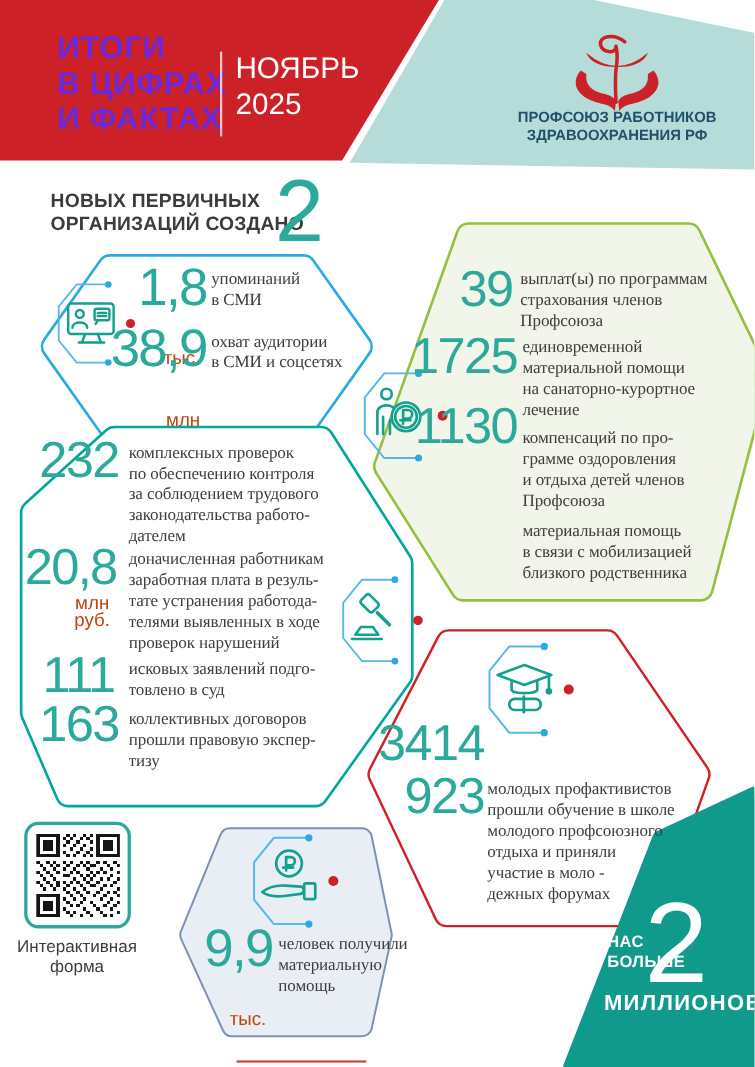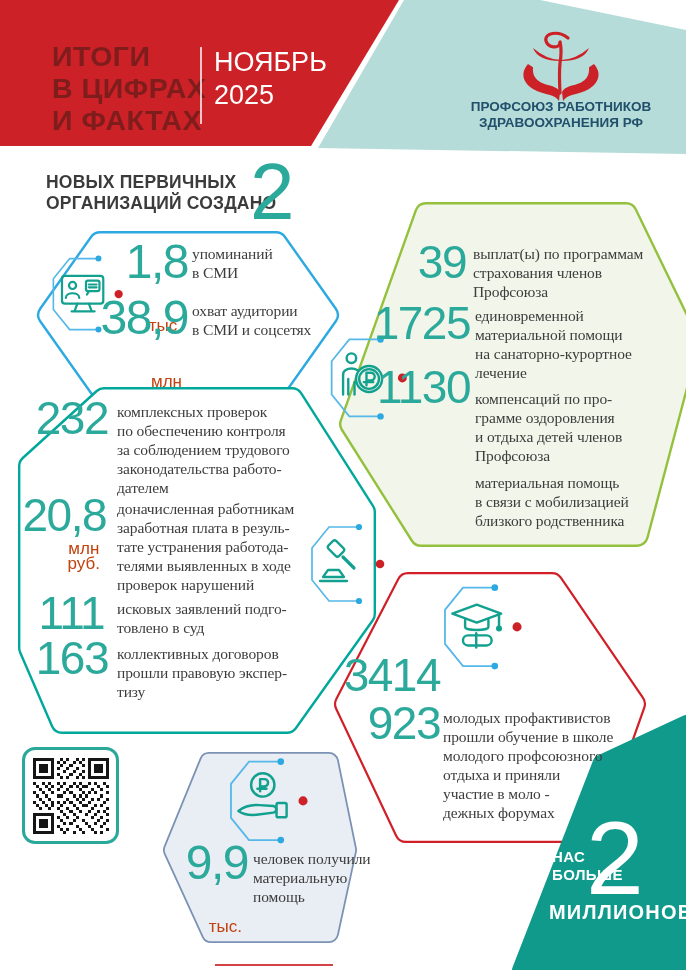--- a/index.html
+++ b/index.html
@@ -3,21 +3,21 @@
 <meta charset="utf-8">
 <style>
   html,body{margin:0;padding:0;background:#ffffff;}
   #poster{position:relative;width:686px;height:970px;overflow:hidden;background:#fff;
           font-family:"Liberation Sans", sans-serif;}
   .abs{position:absolute;}
   .pre{white-space:pre-line;}
   .bg-svg{position:absolute;left:0;top:0;z-index:0;}
   .layer{position:absolute;left:0;top:0;width:100%;height:100%;z-index:1;}
 
-  .header-title{left:52px;top:40px;color:#7f1d1d;font-size:28.5px;line-height:32px;
+  .header-title{left:52px;top:28px;color:#6d28d9;font-size:28.5px;line-height:32px;
                 font-weight:700;letter-spacing:.5px;}
   .header-divider{left:200px;top:47px;width:2px;height:77px;background:rgba(255,255,255,.75);}
   .header-period{left:214px;top:46px;color:#fff;font-size:27px;line-height:33px;font-weight:400;}
   .org-name{left:466px;top:99px;width:190px;text-align:center;color:#224f6b;
             font-size:13.5px;line-height:16px;font-weight:700;}
   .logo-svg{left:506px;top:28px;}
 
   .intro-label{left:46px;top:172px;color:#3b3b3b;font-size:17.5px;line-height:20.5px;
                font-weight:600;letter-spacing:.2px;}
   .intro-value{left:250px;top:152px;color:#2ba99b;font-size:80px;line-height:1;font-weight:300;
@@ -258,20 +258,22 @@
           <path fill-rule="evenodd" d="M0 0h7v7H0z M1 1h5v5H1z"></path>
             <rect x="2" y="2" width="3" height="3"></rect>
           <path fill-rule="evenodd" d="M18 0h7v7h-7z M19 1h5v5h-5z"></path>
             <rect x="20" y="2" width="3" height="3"></rect>
           <path fill-rule="evenodd" d="M0 18h7v7H0z M1 19h5v5H1z"></path>
             <rect x="2" y="20" width="3" height="3"></rect>
           <path d="M9 0h1v1H9zM11 0h1v1h-1zM14 0h1v1h-1zM16 0h1v1h-1zM8 1h1v1H8zM10 1h1v1h-1zM13 1h1v1h-1zM15 1h1v1h-1zM9 2h1v1H9zM12 2h1v1h-1zM16 2h1v1h-1zM8 3h1v1H8zM11 3h1v1h-1zM14 3h1v1h-1zM10 4h1v1h-1zM13 4h1v1h-1zM16 4h1v1h-1zM8 5h1v1H8zM12 5h1v1h-1zM15 5h1v1h-1zM9 6h1v1H9zM11 6h1v1h-1zM14 6h1v1h-1zM16 6h1v1h-1zM0 8h1v1H0zM3 8h1v1H3zM5 8h1v1H5zM8 8h1v1H8zM10 8h1v1h-1zM13 8h1v1h-1zM15 8h1v1h-1zM18 8h1v1h-1zM20 8h1v1h-1zM23 8h1v1h-1zM1 9h1v1H1zM4 9h1v1H4zM6 9h1v1H6zM9 9h1v1H9zM12 9h1v1h-1zM14 9h1v1h-1zM16 9h1v1h-1zM17 9h1v1h-1zM21 9h1v1h-1zM24 9h1v1h-1zM2 10h1v1H2zM5 10h1v1H5zM8 10h1v1H8zM11 10h1v1h-1zM15 10h1v1h-1zM19 10h1v1h-1zM22 10h1v1h-1zM0 11h1v1H0zM3 11h1v1H3zM6 11h1v1H6zM10 11h1v1h-1zM12 11h1v1h-1zM16 11h1v1h-1zM18 11h1v1h-1zM20 11h1v1h-1zM24 11h1v1h-1zM1 12h1v1H1zM4 12h1v1H4zM8 12h1v1H8zM9 12h1v1H9zM13 12h1v1h-1zM15 12h1v1h-1zM17 12h1v1h-1zM22 12h1v1h-1zM2 13h1v1H2zM5 13h1v1H5zM11 13h1v1h-1zM14 13h1v1h-1zM16 13h1v1h-1zM19 13h1v1h-1zM21 13h1v1h-1zM24 13h1v1h-1zM0 14h1v1H0zM3 14h1v1H3zM6 14h1v1H6zM8 14h1v1H8zM10 14h1v1h-1zM12 14h1v1h-1zM15 14h1v1h-1zM18 14h1v1h-1zM23 14h1v1h-1zM1 15h1v1H1zM4 15h1v1H4zM6 15h1v1H6zM9 15h1v1H9zM13 15h1v1h-1zM16 15h1v1h-1zM17 15h1v1h-1zM20 15h1v1h-1zM22 15h1v1h-1zM2 16h1v1H2zM5 16h1v1H5zM8 16h1v1H8zM11 16h1v1h-1zM14 16h1v1h-1zM19 16h1v1h-1zM24 16h1v1h-1zM9 17h1v1H9zM12 17h1v1h-1zM15 17h1v1h-1zM18 17h1v1h-1zM21 17h1v1h-1zM23 17h1v1h-1zM10 18h1v1h-1zM13 18h1v1h-1zM17 18h1v1h-1zM20 18h1v1h-1zM24 18h1v1h-1zM8 19h1v1H8zM11 19h1v1h-1zM14 19h1v1h-1zM19 19h1v1h-1zM22 19h1v1h-1zM9 20h1v1H9zM13 20h1v1h-1zM16 20h1v1h-1zM21 20h1v1h-1zM24 20h1v1h-1zM10 21h1v1h-1zM12 21h1v1h-1zM17 21h1v1h-1zM20 21h1v1h-1zM23 21h1v1h-1zM8 22h1v1H8zM14 22h1v1h-1zM18 22h1v1h-1zM22 22h1v1h-1zM9 23h1v1H9zM11 23h1v1h-1zM15 23h1v1h-1zM19 23h1v1h-1zM24 23h1v1h-1zM10 24h1v1h-1zM13 24h1v1h-1zM16 24h1v1h-1zM20 24h1v1h-1zM22 24h1v1h-1z"></path>
         </g>
       </svg>
     </div>
+    <div class="abs qr-caption pre">Интерактивная
+форма</div>
 
     <div class="abs members-prefix pre">НАС
 БОЛЬШЕ</div>
     <div class="abs members-value">2</div>
     <div class="abs members-suffix">МИЛЛИОНОВ</div>
 
   </div>
 </div>
 
 </body></html>

